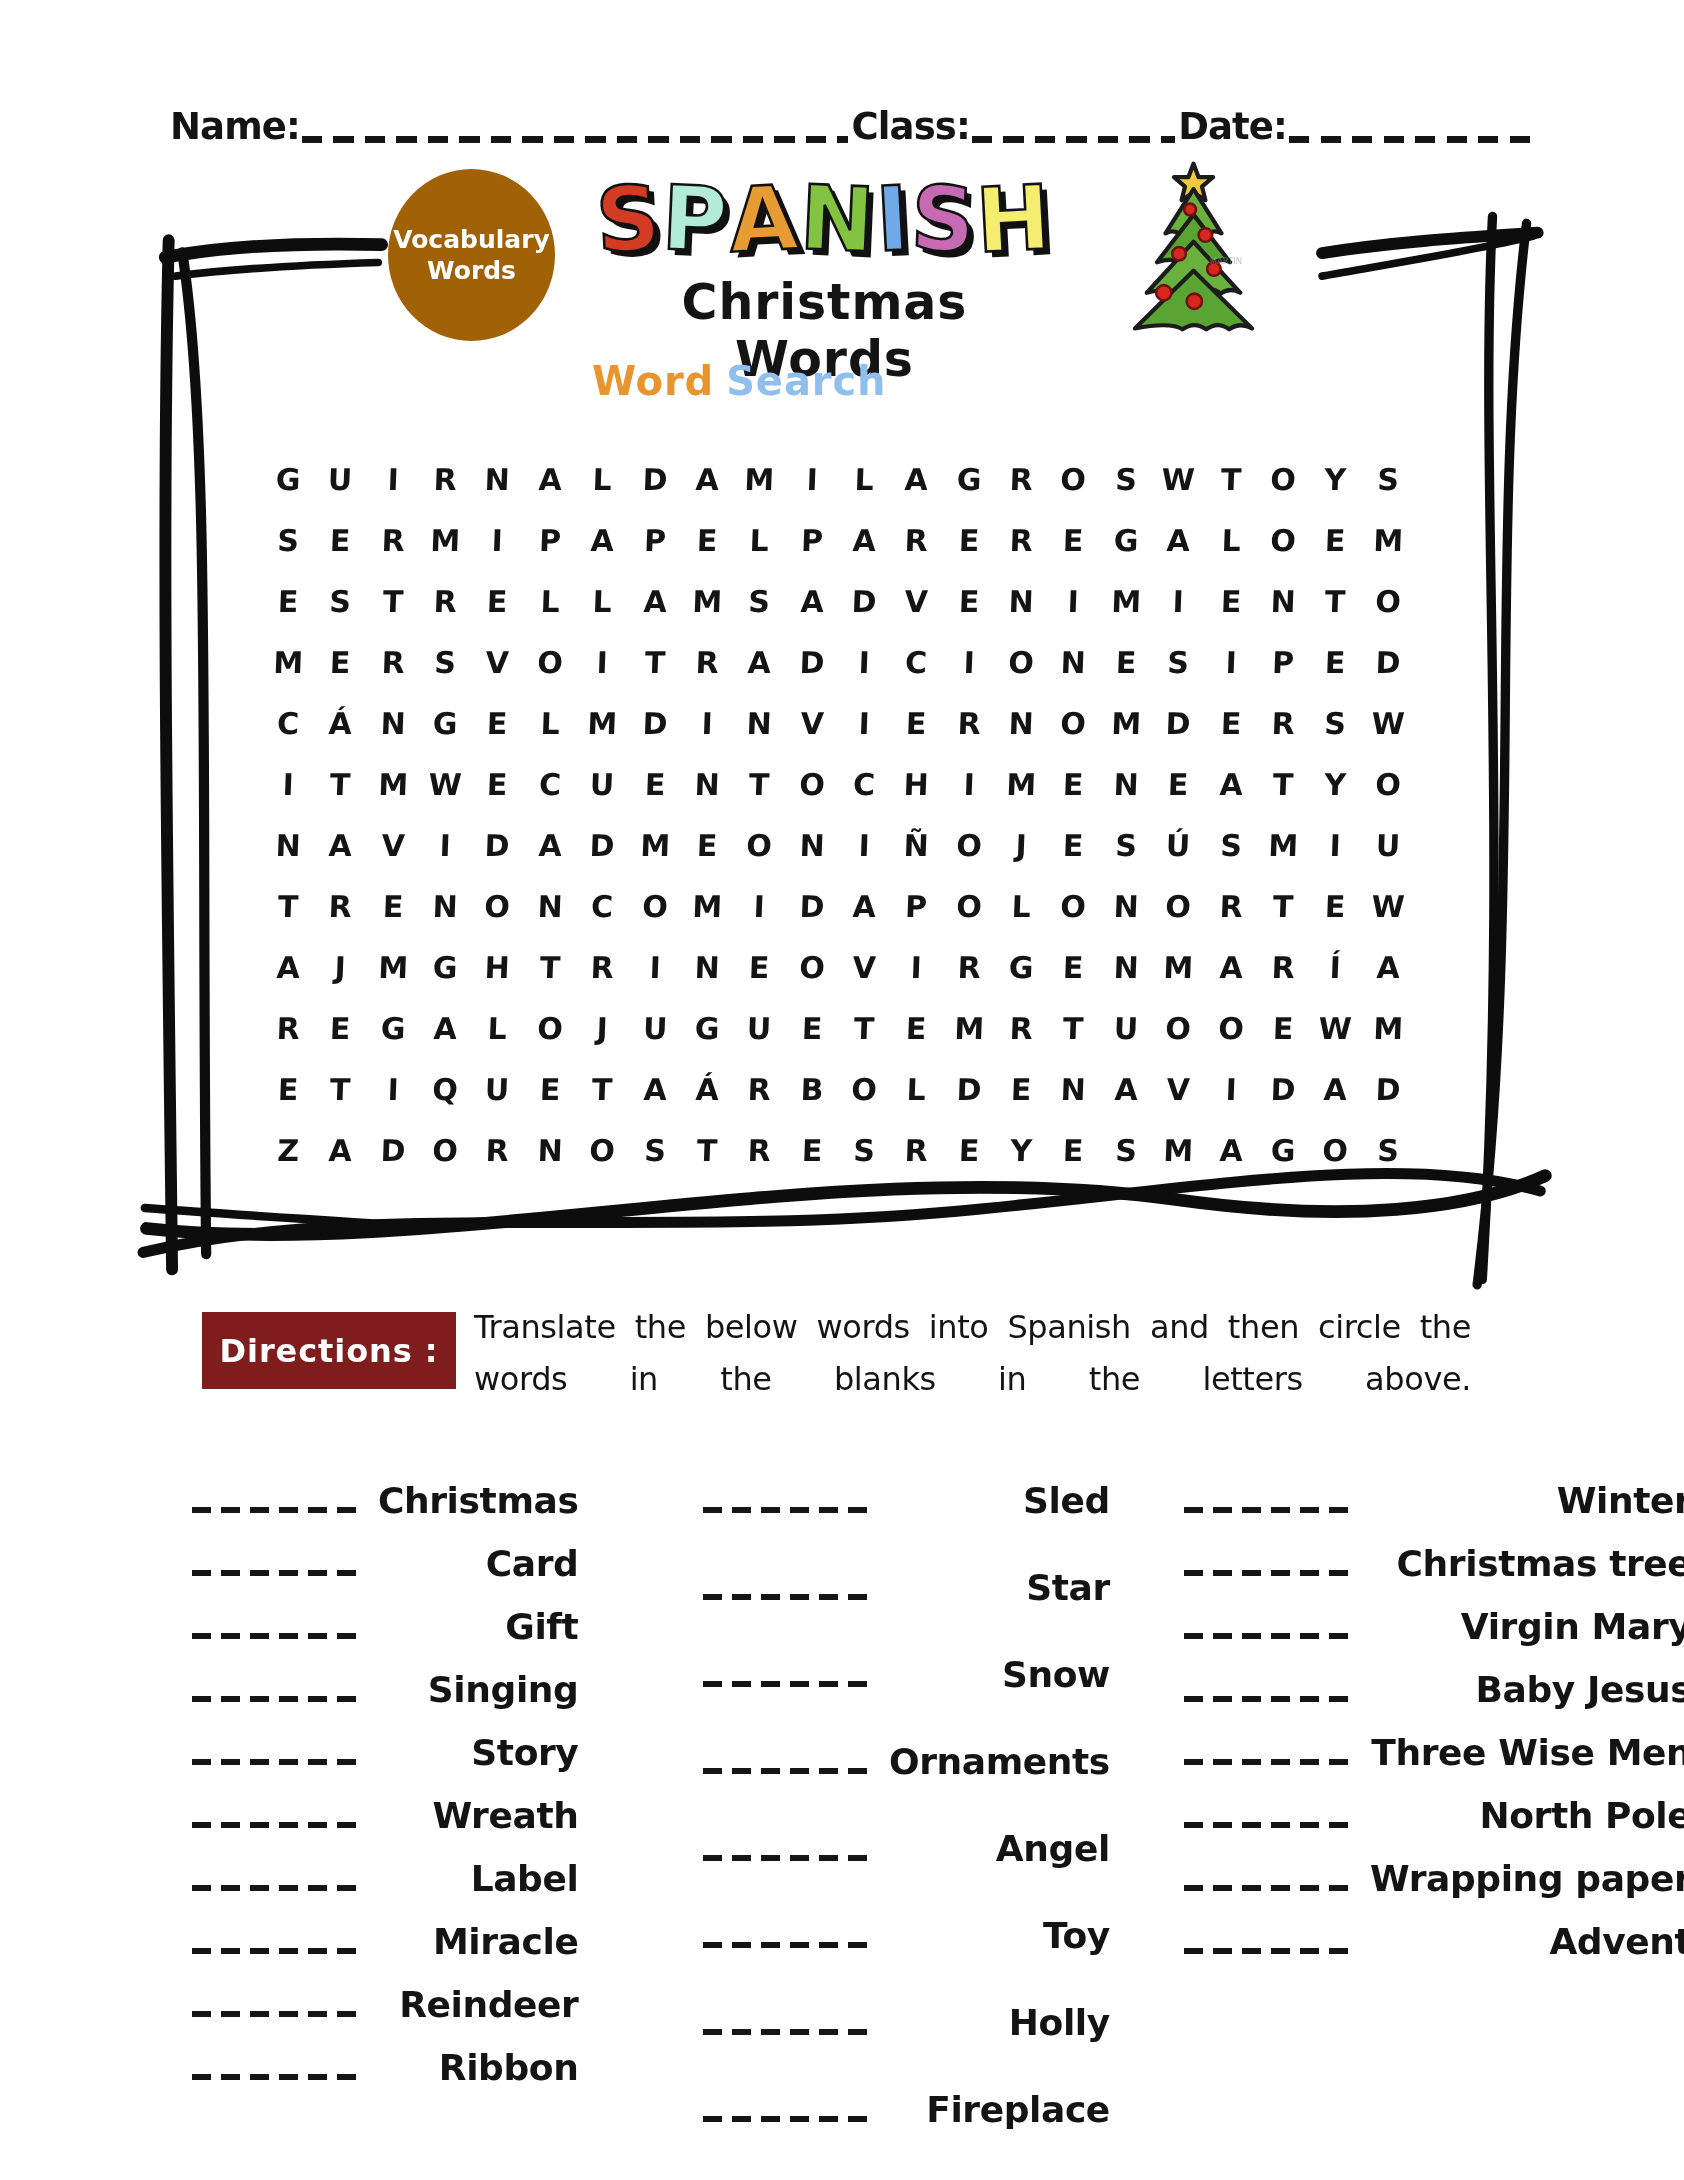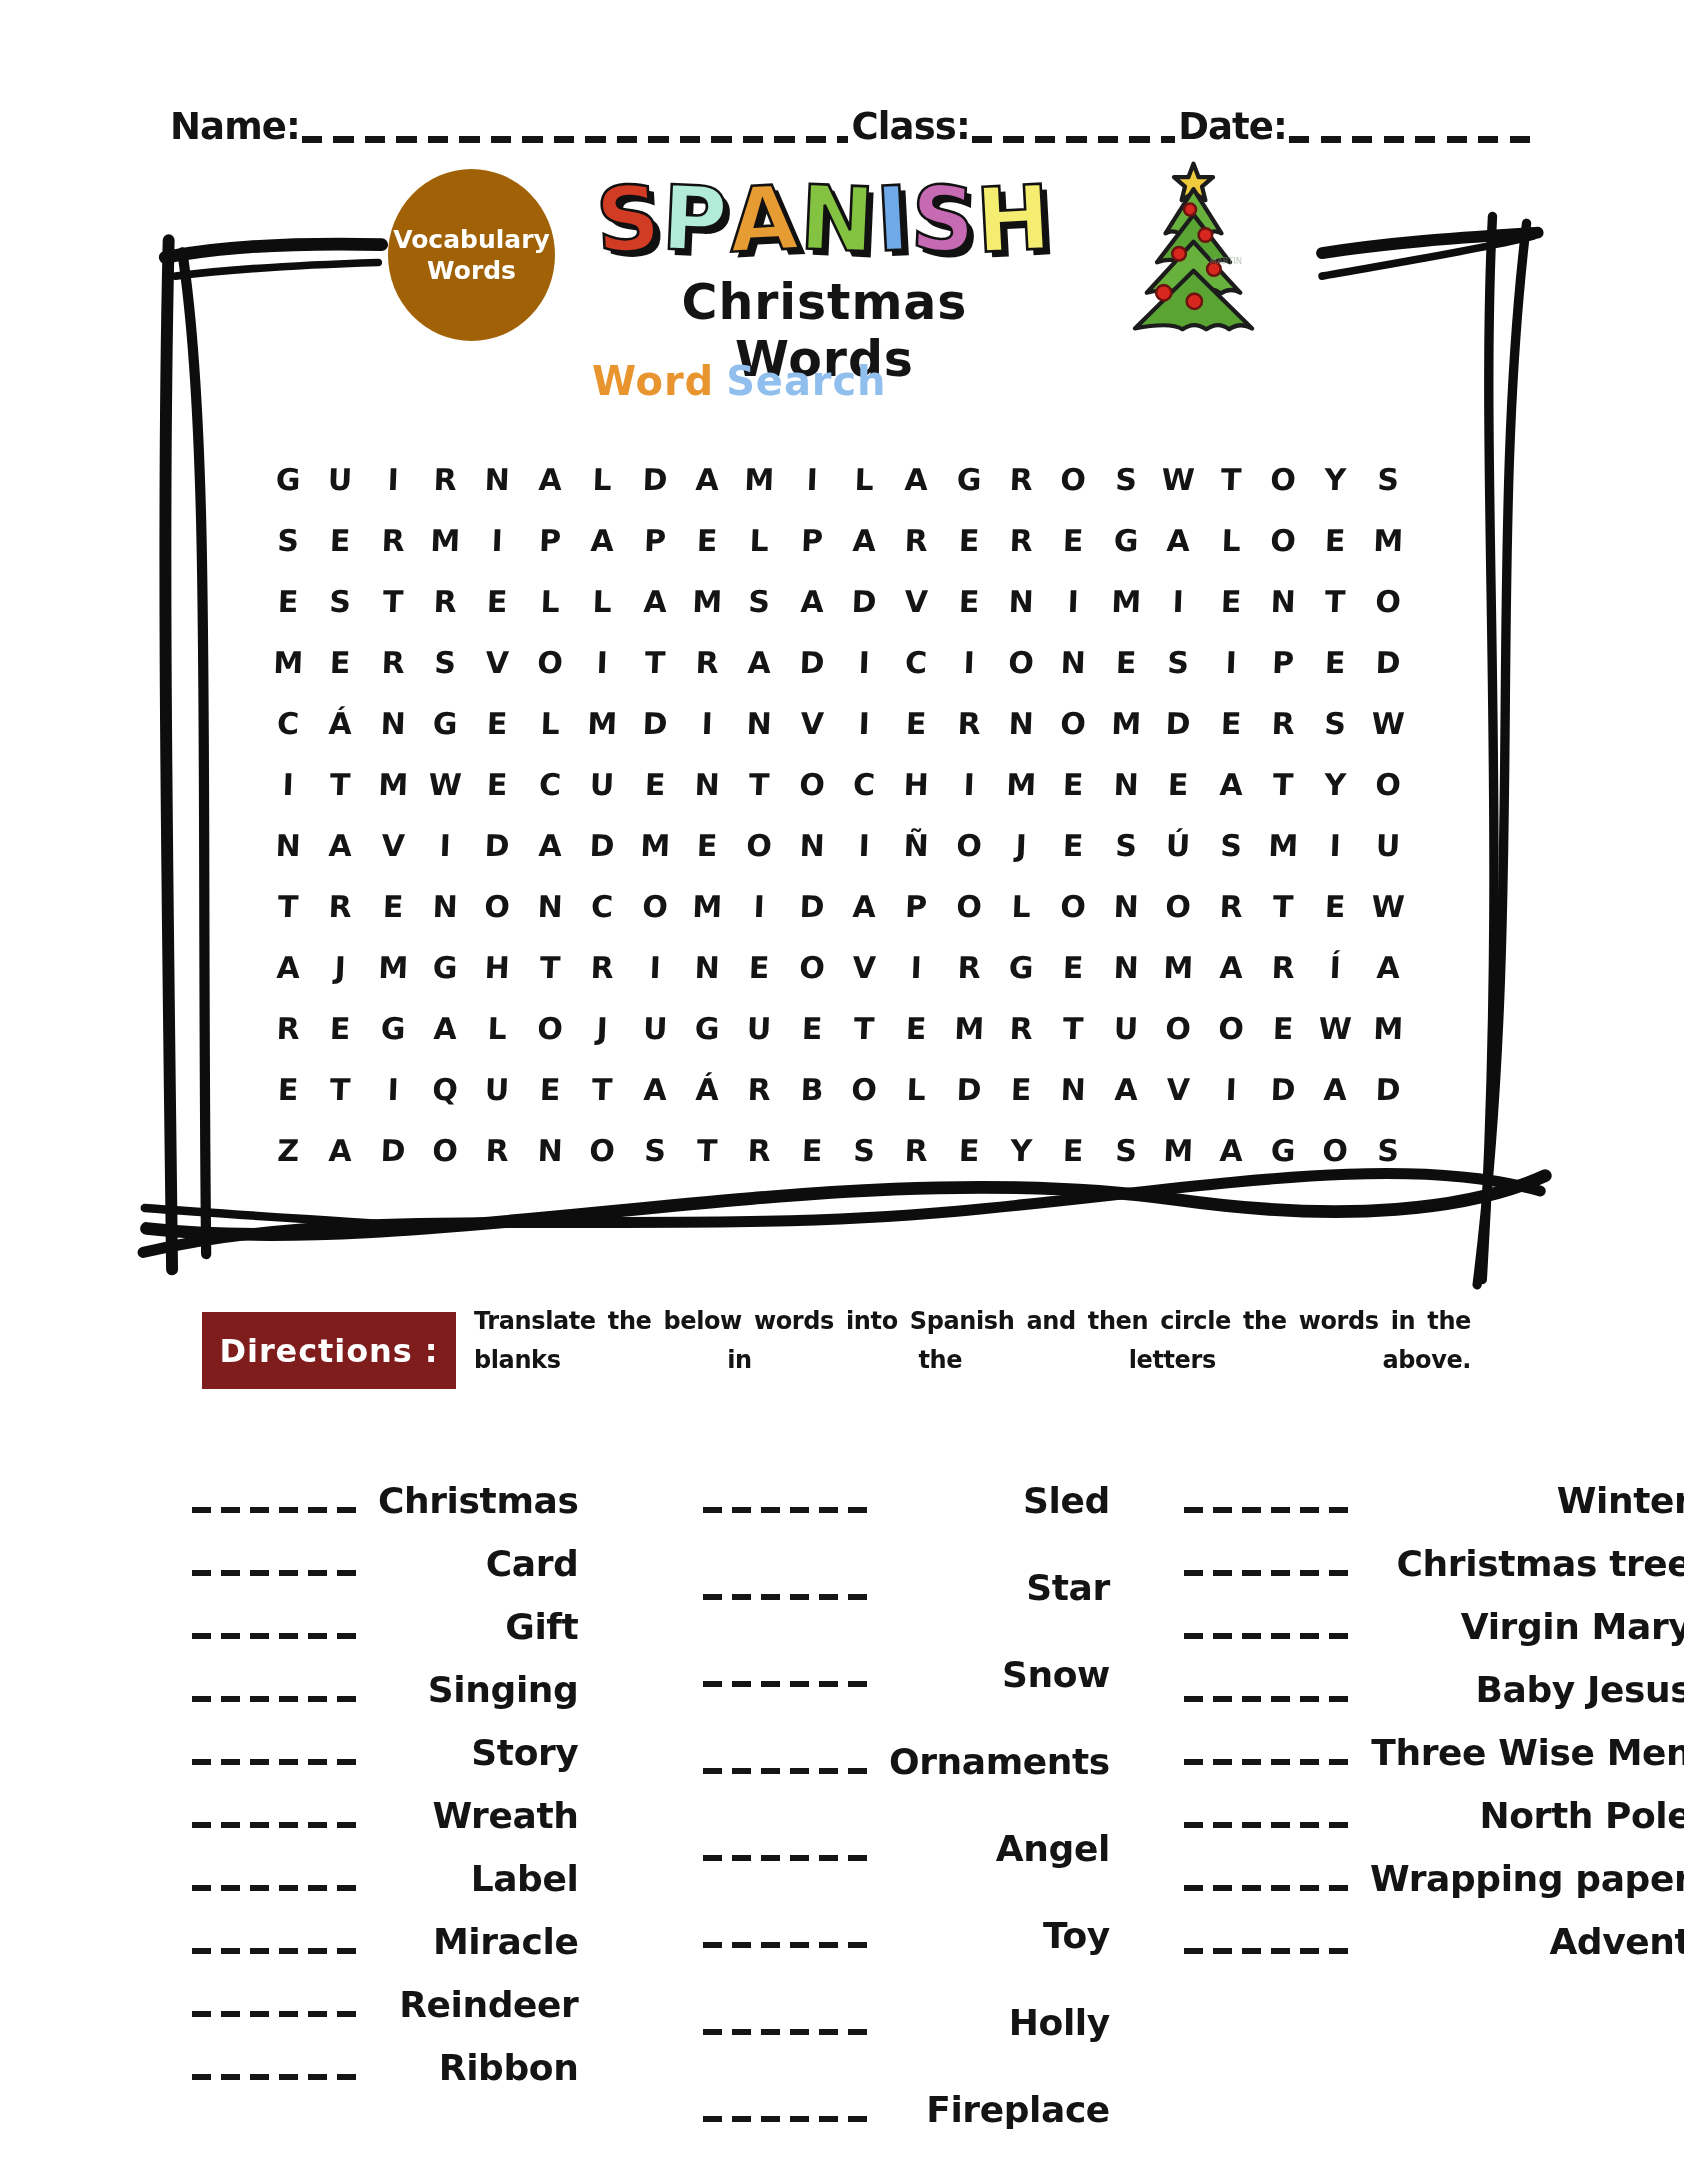--- a/index.html
+++ b/index.html
@@ -65,21 +65,21 @@
   }
   
   .directions-box{
     position:absolute;left:202px;top:1312px;width:254px;height:77px;
     background:#7f1d1d;color:#ffffff;
     display:flex;align-items:center;justify-content:center;
     font-size:32px;font-weight:bold;letter-spacing:0.9px;
   }
   .directions-text{
     position:absolute;left:474px;top:1302px;width:997px;
-    font-size:24px;font-weight:bold;line-height:1.62;letter-spacing:-0.4px;
+    font-size:32px;font-weight:normal;line-height:1.62;letter-spacing:-0.4px;
     text-align:justify;
   }
   .directions-text::after{content:"";display:inline-block;width:100%;}
   
   .word-column{position:absolute;top:1458px;display:flex;flex-direction:column;}
   .col-1{left:192px;}
   .col-2{left:703px;gap:24px;}
   .col-3{left:1184px;}
   .word-row{height:63px;display:flex;align-items:flex-end;justify-content:space-between;}
   .blank{

